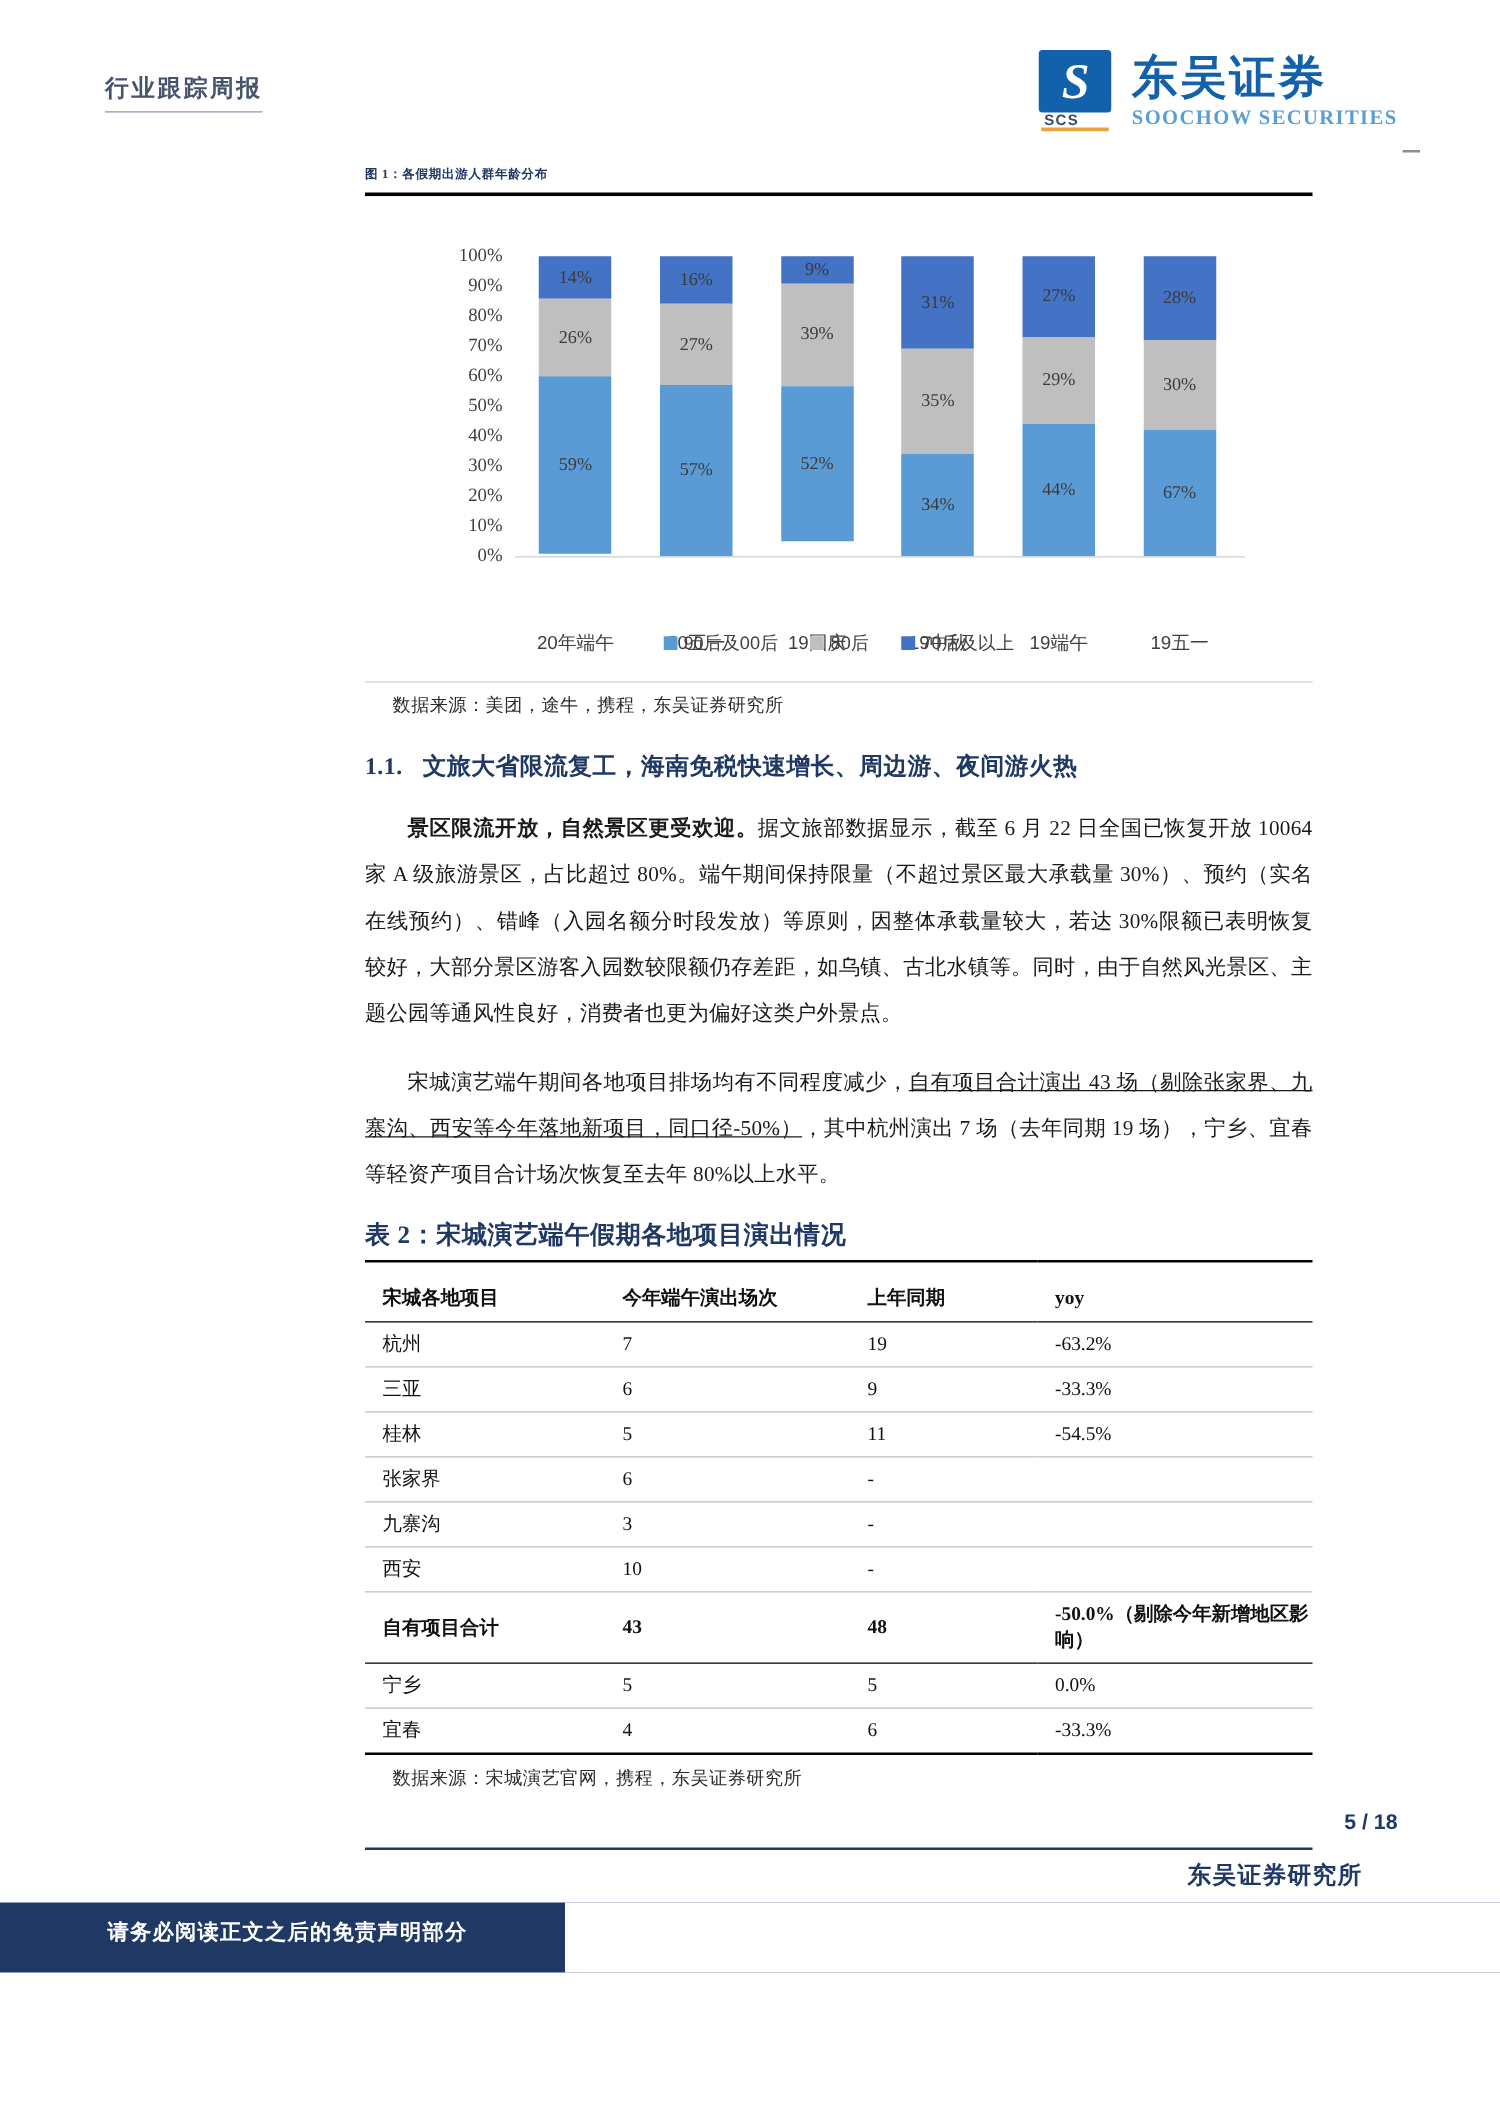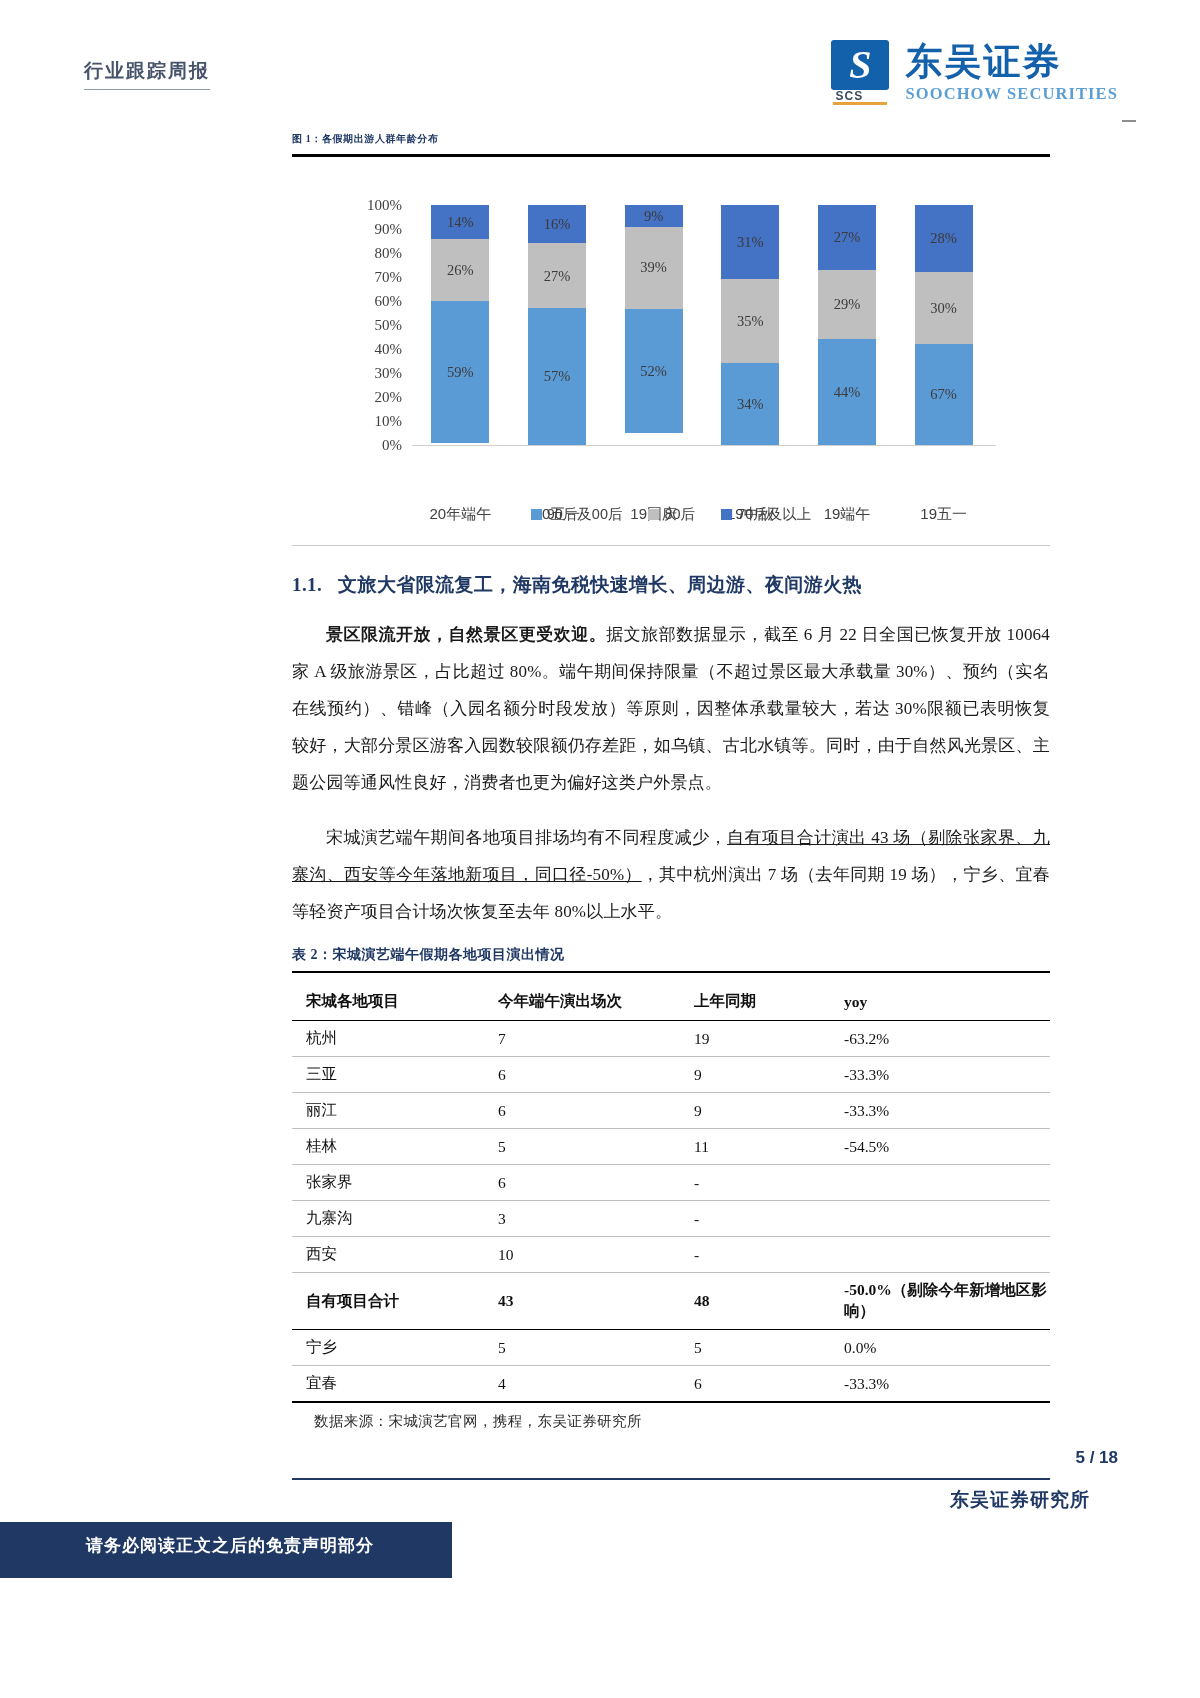--- a/index.html
+++ b/index.html
@@ -211,21 +211,21 @@
     text-justify: inter-ideograph;
     text-indent: 34px;
     letter-spacing: 0.2px;
   }
   .para b { font-weight: bold; }
   .para u { text-decoration: underline; }
 
   
   .tbl-title {
     margin-top: 16px;
-    font-size: 14px;
+    font-size: 20px;
     font-weight: bold;
     color: #1f3864;
     letter-spacing: 0.5px;
     margin-bottom: 7px;
   }
   table.data {
     width: 100%;
     border-collapse: collapse;
     font-size: 15.5px;
     color: #111111;
@@ -393,20 +393,21 @@
             <span class="leg-tx">80后</span>
           </div>
           <div class="leg-item">
             <span class="leg-sw c70" style="background: rgb(68, 114, 196);"></span>
             <span class="leg-tx">70后及以上</span>
           </div>
         </div>
     </div>
 
     <div class="rule-thin"></div>
+    <div class="source">数据来源：美团，途牛，携程，东吴证券研究所</div>
   </div>
 
   <div class="sec-h">
     <span class="num">1.1.</span><span>文旅大省限流复工，海南免税快速增长、周边游、夜间游火热</span>
   </div>
 
   <p class="para"><b>景区限流开放，自然景区更受欢迎。</b><span>据文旅部数据显示，截至 6 月 22 日全国已恢复开放 10064 家 A 级旅游景区，占比超过 80%。端午期间保持限量（不超过景区最大承载量 30%）、预约（实名在线预约）、错峰（入园名额分时段发放）等原则，因整体承载量较大，若达 30%限额已表明恢复较好，大部分景区游客入园数较限额仍存差距，如乌镇、古北水镇等。同时，由于自然风光景区、主题公园等通风性良好，消费者也更为偏好这类户外景点。</span></p>
 
   <p class="para"><span>宋城演艺端午期间各地项目排场均有不同程度减少，</span><u>自有项目合计演出 43 场（剔除张家界、九寨沟、西安等今年落地新项目，同口径-50%）</u><span>，其中杭州演出 7 场（去年同期 19 场），宁乡、宜春等轻资产项目合计场次恢复至去年 80%以上水平。</span></p>
 
@@ -428,26 +429,20 @@
             <td class="c2">19</td>
             <td class="c3">-63.2%</td>
           </tr>
           <tr>
             <td class="c0">三亚</td>
             <td class="c1">6</td>
             <td class="c2">9</td>
             <td class="c3">-33.3%</td>
           </tr>
           <tr>
-            <td class="c0">丽江</td>
-            <td class="c1">6</td>
-            <td class="c2">9</td>
-            <td class="c3">-33.3%</td>
-          </tr>
-          <tr>
             <td class="c0">桂林</td>
             <td class="c1">5</td>
             <td class="c2">11</td>
             <td class="c3">-54.5%</td>
           </tr>
           <tr>
             <td class="c0">张家界</td>
             <td class="c1">6</td>
             <td class="c2">-</td>
             <td class="c3"></td>

